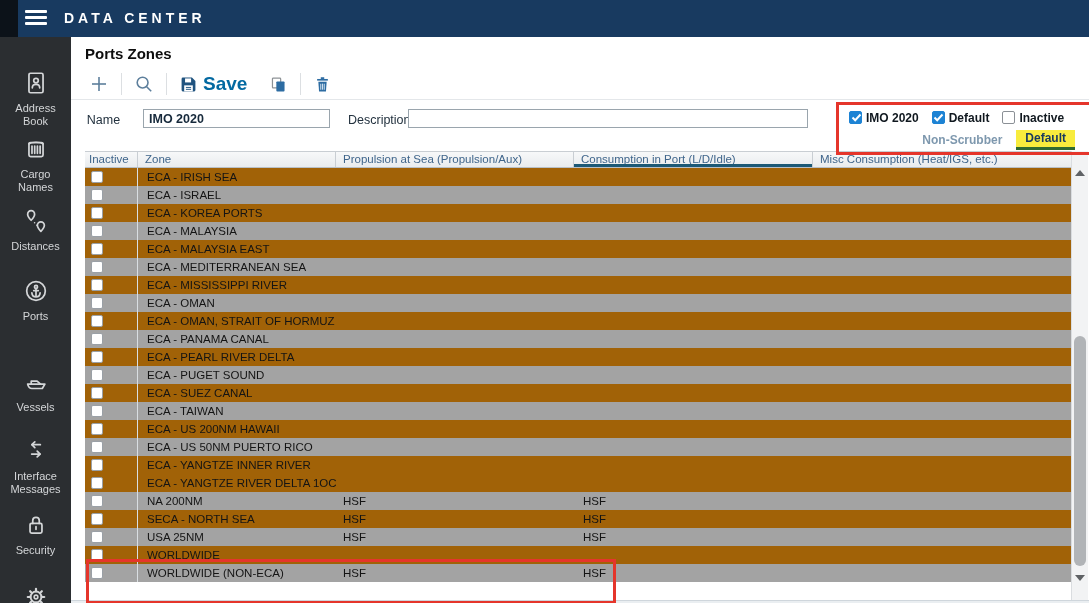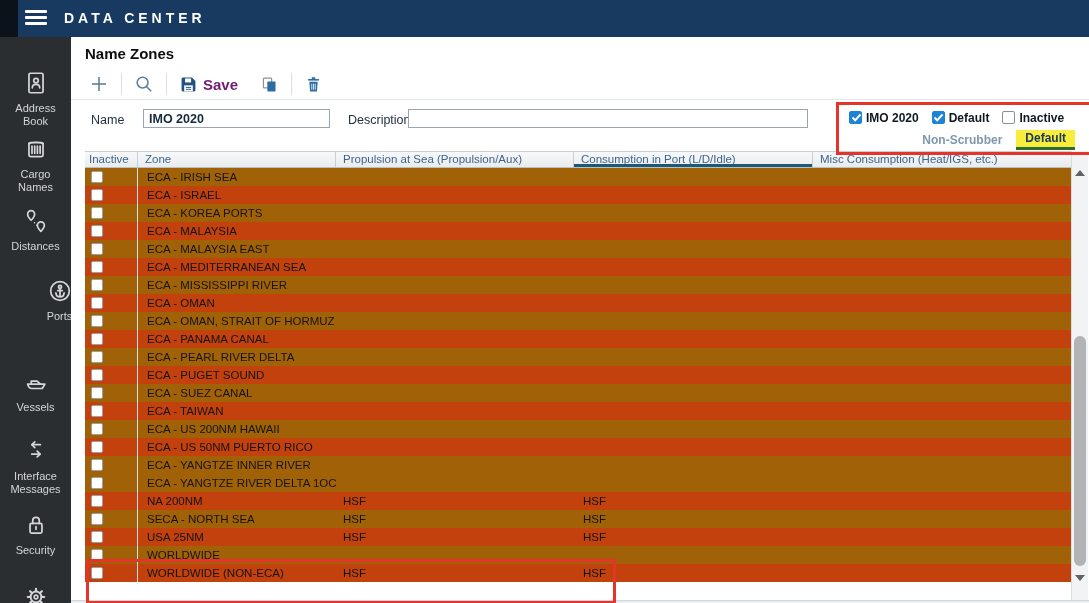--- a/index.html
+++ b/index.html
@@ -12,40 +12,40 @@
   .hamburger{position:absolute;left:25px;top:10px;width:22px;height:17px;cursor:pointer;}
   .hamburger span{display:block;height:3px;background:#fff;margin-bottom:3px;border-radius:1px;}
   .app-title{position:absolute;left:64px;top:10px;color:#fff;font-size:14px;font-weight:bold;letter-spacing:4px;}
 
   
   .sidebar{position:absolute;left:0;top:37px;width:71px;height:566px;background:#2b2e31;}
   .side-item{width:71px;text-align:center;cursor:pointer;}
   .side-item:nth-child(1){margin-top:33px;}
   .side-item:nth-child(2){margin-top:8px;}
   .side-item:nth-child(3){margin-top:14px;}
-  .side-item:nth-child(4){margin-top:25px;padding-left:24px;}
+  .side-item:nth-child(4){margin-top:25px;}
   .side-item:nth-child(5){margin-top:46px;}
   .side-item:nth-child(6){margin-top:24px;}
   .side-item:nth-child(7){margin-top:16px;}
   .side-item:nth-child(8){margin-top:27px;}
   .side-icon{display:block;margin:0 auto;}
   .side-label{color:#d4d6d8;font-size:11px;line-height:13px;margin-top:2px;padding:0 3px;}
 
   
   .content{position:absolute;left:71px;top:37px;width:1018px;height:566px;background:#fff;}
   .page-title{position:absolute;left:14px;top:8px;font-size:15px;font-weight:bold;color:#0e0e0e;}
   .toolbar{position:absolute;left:14px;top:32px;height:30px;display:flex;align-items:center;}
   .tb-btn{display:flex;align-items:center;cursor:pointer;padding:0 4px;}
   .tb-sep{width:1px;height:22px;background:#dcdfe2;margin:0 8px;}
-  .save-label{font-size:15px;font-weight:bold;color:#701a75;margin-left:5px;}
+  .save-label{font-size:19px;font-weight:bold;color:#0369a1;margin-left:5px;}
   .toolbar-divider{position:absolute;left:0;top:62px;width:1018px;height:1px;background:#e4e7ea;}
 
   
   .form-label{position:absolute;font-size:12.5px;color:#23323f;top:76px;}
-  .lbl-name{left:20px;width:53px;text-align:left;}
+  .lbl-name{left:6px;width:53px;text-align:center;}
   .lbl-desc{left:277px;width:49px;text-align:right;}
   .txt-input{position:absolute;top:72px;height:19px;border:1px solid #9aa5ad;font-family:"Liberation Sans",sans-serif;font-size:12.5px;padding:0 5px;color:#16293b;box-sizing:border-box;}
   .inp-name{left:72px;width:187px;font-weight:bold;}
   .inp-desc{left:337px;width:400px;}
 
   
   .filters{position:absolute;left:778px;top:72px;width:226px;height:42px;}
   .cb-row{display:flex;align-items:center;height:17px;}
   .cb-item{display:flex;align-items:center;cursor:pointer;margin-right:13px;}
   .cb-item:last-child{margin-right:0;}
@@ -62,21 +62,21 @@
   .grid{position:absolute;left:14px;top:114px;width:986px;}
   .g-head{display:flex;height:17px;background:linear-gradient(#f7f8f9,#e9ecee);border-top:1px solid #c9ced3;border-bottom:1px solid #b9c0c7;box-sizing:border-box;}
   .g-hcell{box-sizing:border-box;font-size:11.5px;color:#3f658b;line-height:15px;border-right:1px solid #c9ced3;padding-left:7px;overflow:hidden;white-space:nowrap;position:relative;cursor:pointer;}
   .g-hcell.c0{padding-left:4px;}
   .g-hcell .sort-underline{position:absolute;left:0;bottom:0;width:100%;height:3px;background:#1c5977;}
   .c0{width:53px;}
   .c1{width:198px;}
   .c2{width:238px;}
   .c3{width:239px;}
   .c4{width:258px;border-right:none !important;}
-  .g-row{display:flex;height:18px;background:#c2410c;}
+  .g-row{display:flex;height:18px;background:#a3a3a3;}
   .g-row.odd{background:#a16207;}
   .g-cell{box-sizing:border-box;font-size:11.5px;color:#141414;line-height:18px;padding-left:9px;white-space:nowrap;overflow:hidden;}
   .g-cell.c2{padding-left:7px;}
   .g-cbcell{box-sizing:border-box;width:53px;border-right:1px solid #d9dee2;position:relative;}
   .row-cb{position:absolute;left:6px;top:2.5px;width:12px;height:12px;box-sizing:border-box;border:1.5px solid #9aa0a6;border-radius:2px;background:#fff;cursor:pointer;}
 
   
   .vscroll{position:absolute;left:1000px;top:114px;width:17px;height:449px;background:#f2f3f4;border-left:1px solid #dadde0;box-sizing:border-box;}
   .vs-arrow{position:absolute;left:0;width:16px;height:16px;display:flex;align-items:center;justify-content:center;cursor:pointer;}
   .vs-up{top:14px;}
@@ -180,21 +180,21 @@
             <line x1="8.3" y1="15.7" x2="6.6" y2="17.4"></line>
             <line x1="6.8" y1="12" x2="4.4" y2="12"></line>
             <line x1="8.3" y1="8.3" x2="6.6" y2="6.6"></line>
             <line x1="12" y1="6.8" x2="12" y2="4.4"></line>
             <line x1="15.7" y1="8.3" x2="17.4" y2="6.6"></line>
           </svg></span>
                  </div>
     </div>
 
   <div class="content">
-    <div class="page-title">Name Zones</div>
+    <div class="page-title">Ports Zones</div>
 
     <div class="toolbar">
       <div class="tb-btn">
         <svg width="20" height="20" viewBox="0 0 20 20" fill="none" stroke="#5d7f9c" stroke-width="1.6">
             <line x1="10" y1="3" x2="10" y2="17"></line>
             <line x1="3" y1="10" x2="17" y2="10"></line>
           </svg>
       </div>
       <div class="tb-sep"></div>
       <div class="tb-btn">

